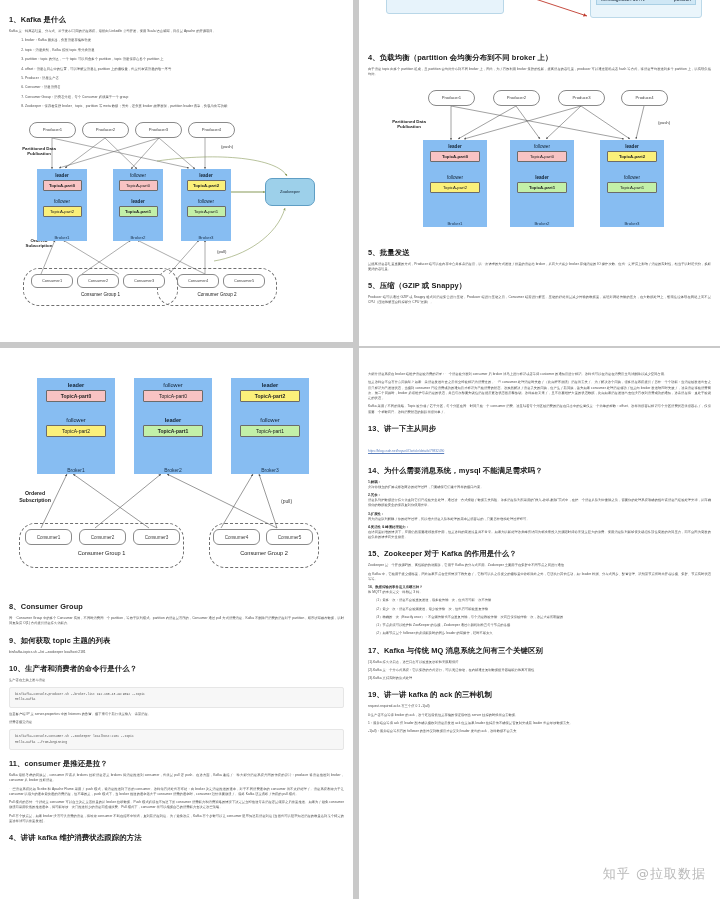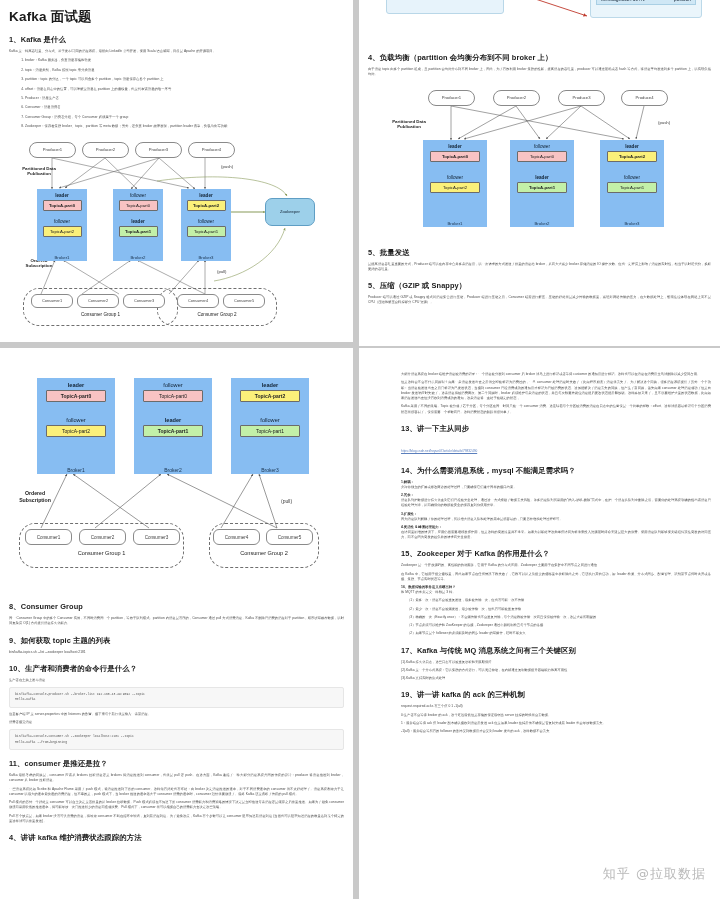--- a/index.html
+++ b/index.html
@@ -204,21 +204,20 @@
     white-space: nowrap;
   }
 </style>
 </head>
 <body>
 
 <div id="sheet">
 
   <div class="page pg-tl">
     <div class="pad">
-      <h1 class="doc-title">Kafka 面试题</h1>
 
       <h2 class="qh">1、Kafka 是什么</h2>
       <p class="body">Kafka 是一种高吞吐量、分布式、基于发布/订阅的消息系统，最初由 LinkedIn 公司开发，使用 Scala 语言编写，目前是 Apache 的开源项目。</p>
       <ol class="nlist">
         <li class="body">broker：Kafka 服务器，负责消息存储和转发</li>
         <li class="body">topic：消息类别，Kafka 按照 topic 来分类消息</li>
         <li class="body">partition：topic 的分区，一个 topic 可以包含多个 partition，topic 消息保存在各个 partition 上</li>
         <li class="body">offset：消息在日志中的位置，可以理解是消息在 partition 上的偏移量，也是代表该消息的唯一序号</li>
         <li class="body">Producer：消息生产者</li>
         <li class="body">Consumer：消息消费者</li>
@@ -467,21 +466,21 @@
       <p class="body">Kafka 最初考虑的问题是，consumer 应该从 brokers 拉取消息还是 brokers 将消息推送到 consumer，也就是 pull 还 push。在这方面，Kafka 遵循了一种大部分消息系统共同的传统的设计：producer 将消息推送到 broker，consumer 从 broker 拉取消息。</p>
       <p class="body">一些消息系统比如 Scribe 和 Apache Flume 采用了 push 模式，将消息推送到下游的 consumer。这样做有好处也有坏处：由 broker 决定消息推送的速率，对于不同消费速率的 consumer 就不太好处理了。消息系统都致力于让 consumer 以最大的速率最快速的消费消息，但不幸的是，push 模式下，当 broker 推送的速率远大于 consumer 消费的速率时，consumer 恐怕就要崩溃了。最终 Kafka 还是选取了传统的 pull 模式。</p>
       <p class="body">Pull 模式的另外一个好处是 consumer 可以自主决定是否批量的从 broker 拉取数据。Push 模式必须在不知道下游 consumer 消费能力和消费策略的情况下决定是立即推送每条消息还是缓存之后批量推送。如果为了避免 consumer 崩溃而采用较低的推送速率，将可能导致一次只推送较少的消息而造成浪费。Pull 模式下，consumer 就可以根据自己的消费能力去决定这些策略。</p>
       <p class="body">Pull 有个缺点是，如果 broker 没有可供消费的消息，将导致 consumer 不断在循环中轮询，直到新消息到达。为了避免这点，Kafka 有个参数可以让 consumer 阻塞知道新消息到达 (当然也可以阻塞知道消息的数量达到某个特定的量这样就可以批量发送)。</p>
 
       <h2 class="qh">4、讲讲 kafka 维护消费状态跟踪的方法</h2>
     </div>
   </div>
 
   <div class="page pg-br">
-    <div class="pad" style="padding-top:24px;margin-left:33px;">
+    <div class="pad" style="padding-top:24px;">
       <p class="body">大部分消息系统在 broker 端维护消息被消费的记录：一个消息被分发到 consumer 后 broker 就马上进行标记或者等待 customer 的通知后进行标记。这样也可以在消息在消费后立马就删除以减少空间占用。</p>
       <p class="body">但是这样会不会有什么问题呢？如果一条消息发送出去之后就立即被标记为消费过的，一旦 consumer 处理消息时失败了（比如程序崩溃）消息就丢失了。为了解决这个问题，很多消息系统提供了另外一个个功能：当消息被发送出去之后只标记为已发送状态，当接到 consumer 已经消费成功的通知后才标记为已被消费的状态。这虽然解决了消息丢失的问题，但产生了新问题，首先如果 consumer 处理消息成功了但是向 broker 发送响应时失败了，这条消息将被消费两次。第二个问题时，broker 必须维护每条消息的状态，并且每次都要先锁住消息然后更改状态然后释放锁。这样麻烦又来了，且不说要维护大量的状态数据，比如如果消息发送出去但没有收到消费成功的通知，这条消息将一直处于被锁定的状态，</p>
       <p class="body">Kafka 采用了不同的策略。Topic 被分成了若干分区，每个分区在同一时间只被一个 consumer 消费。这意味着每个分区被消费的消息在日志中的位置仅是一个简单的整数：offset。这样就很容易标记每个分区消费状态就很容易了，仅仅需要一个整数而已。这样消费状态的跟踪就很简单了。</p>
 
       <h2 class="qh">13、讲一下主从同步</h2>
       <a class="link" href="#">https://blog.csdn.net/heyue07/article/details/79832490</a>
 
       <h2 class="qh">14、为什么需要消息系统，mysql 不能满足需求吗？</h2>
       <div>
         <div class="subhead">1.解耦：</div>

